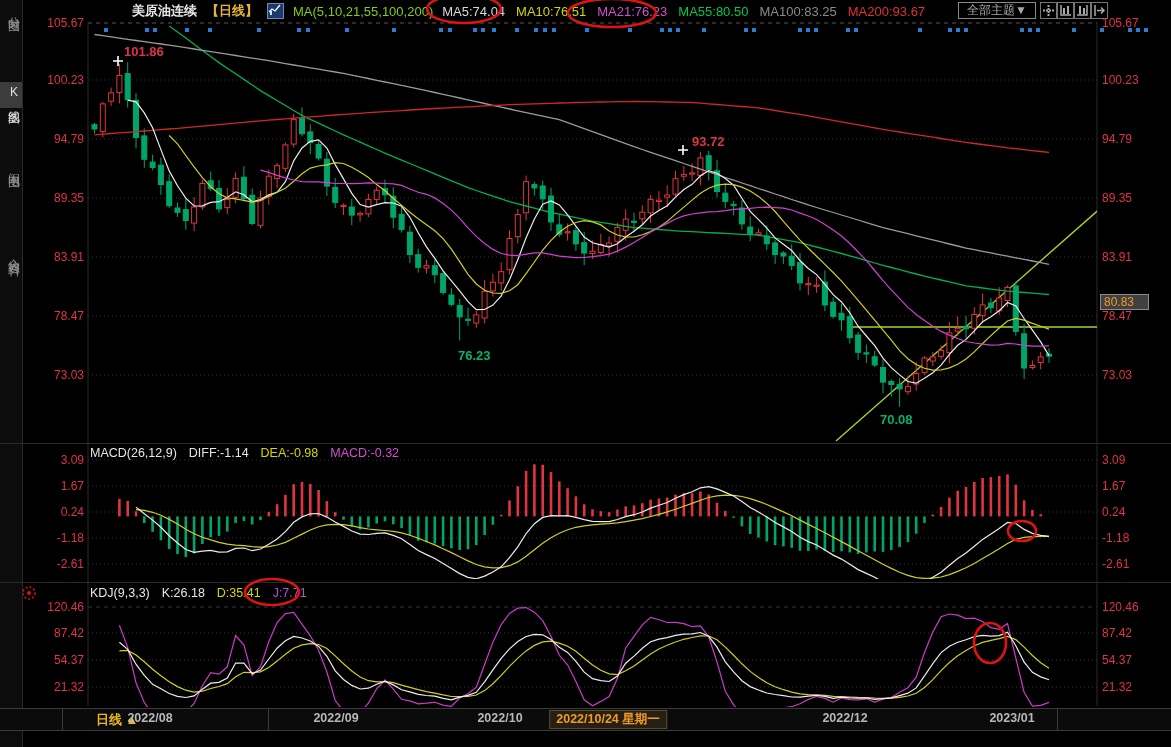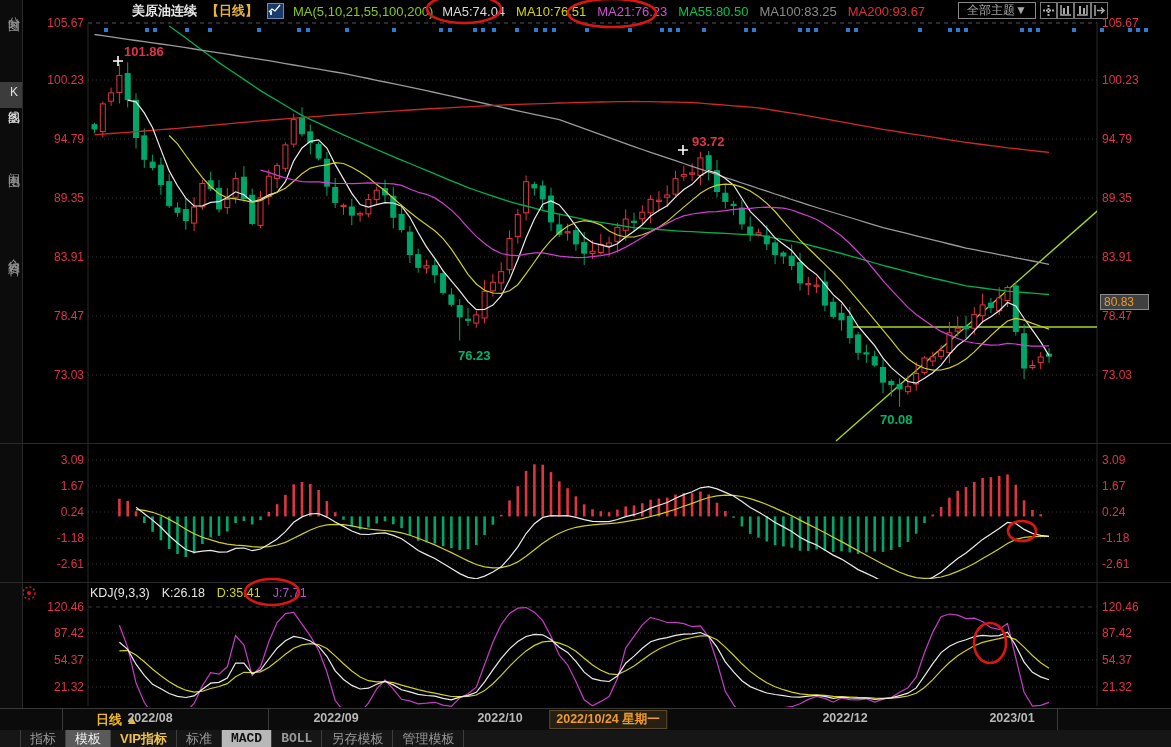--- a/index.html
+++ b/index.html
@@ -591,20 +591,28 @@
         <div class="tick l" style="left:24px;top:653px;">54.37</div>
         <div class="tick r" style="top:653px;">54.37</div>
         <div class="tick l" style="left:24px;top:680px;">21.32</div>
         <div class="tick r" style="top:680px;">21.32</div>
         <div class="anno red" style="left:124px;top:44px;">101.86</div>
         <div class="anno red" style="left:692px;top:134px;">93.72</div>
         <div class="anno green" style="left:446px;top:348px;margin-left:12px;">76.23</div>
         <div class="anno green" style="left:880px;top:412px;">70.08</div>
       </div>
 
+    <div class="phead" style="top:446px;">
+      <span class="t">MACD(26,12,9)</span>
+      <span id="macd-vals" style="display:flex;gap:12px;">
+          <span style="color: rgb(230, 230, 230);">DIFF:-1.14</span>
+          <span style="color: rgb(214, 214, 0);">DEA:-0.98</span>
+          <span style="color: rgb(210, 79, 210);">MACD:-0.32</span>
+        </span>
+    </div>
 
     <div class="phead" style="top:586px;">
       <span class="t">KDJ(9,3,3)</span>
       <span id="kdj-vals" style="display:flex;gap:12px;">
           <span style="color: rgb(230, 230, 230);">K:26.18</span>
           <span style="color: rgb(214, 214, 0);">D:35.41</span>
           <span style="color: rgb(180, 79, 210);">J:7.71</span>
         </span>
     </div>
 
@@ -623,30 +631,20 @@
         <div class="dsep" style="left:268px;"></div>
         <div class="dsep" style="left:1057px;"></div>
         <div class="dlabel" style="left:150px;">2022/08</div>
         <div class="dlabel" style="left:336px;">2022/09</div>
         <div class="dlabel" style="left:500px;">2022/10</div>
         <div class="dlabel hl" style="left:608px;">2022/10/24 星期一</div>
         <div class="dlabel" style="left:845px;">2022/12</div>
         <div class="dlabel" style="left:1012px;">2023/01</div>
       </div>
 
-    <div class="footer" id="footer">
-        <div class="ftab " style="">指标</div>
-        <div class="ftab active" style="">模板</div>
-        <div class="ftab vip" style="">VIP指标</div>
-        <div class="ftab " style="">标准</div>
-        <div class="ftab mono macd-active" style="">MACD</div>
-        <div class="ftab mono" style="">BOLL</div>
-        <div class="ftab " style="">另存模板</div>
-        <div class="ftab " style="">管理模板</div>
-      </div>
 
     <div class="hline" style="top:443px;"></div>
     <div class="hline" style="top:582px;"></div>
   </div>
 
   <svg id="anno-svg" width="1171" height="747">
       <ellipse cx="464" cy="9" rx="37" ry="14" fill="none" stroke="#dd1414" stroke-width="2.6"></ellipse>
       <ellipse cx="612" cy="13" rx="44" ry="14" fill="none" stroke="#dd1414" stroke-width="2.6"></ellipse>
       <ellipse cx="272" cy="592" rx="27" ry="13" fill="none" stroke="#dd1414" stroke-width="2.6"></ellipse>
       <ellipse cx="1022" cy="531" rx="14" ry="10" fill="none" stroke="#dd1414" stroke-width="2.6"></ellipse>

